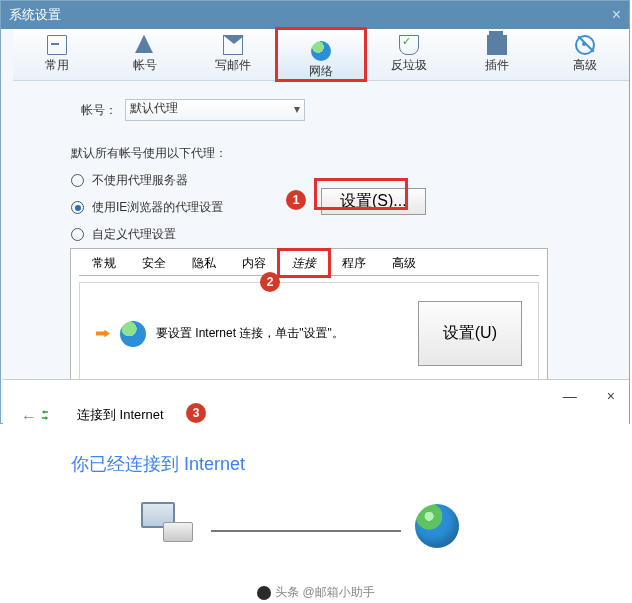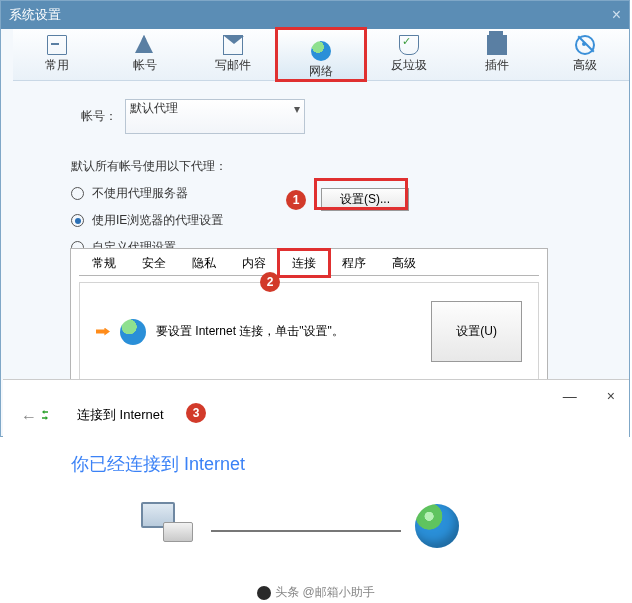--- a/index.html
+++ b/index.html
@@ -11,47 +11,47 @@
 .win1-close { color: #cfe0ee; font-size: 16px; cursor: pointer; }
 
 .toolbar { height: 52px; background: linear-gradient(#fdfeff, #e9f1f8); border-bottom: 1px solid #c9d8e6; display: flex; margin-left: 12px; }
 .tbtn { width: 90px; display: flex; flex-direction: column; align-items: center; justify-content: center; font-size: 12px; color: #333; cursor: pointer; position: relative; }
 .tbtn.active { background: linear-gradient(#fff, #d9e8f4); border: 1px solid #7fa7c7; border-bottom: none; justify-content: flex-end; }
 .tbtn .ico { width: 20px; height: 20px; margin-bottom: 2px; }
 .tbtn.redbox { outline: 3px solid #e03030; outline-offset: -1px; }
 
 .body1 { padding: 18px 30px 30px 30px; font-size: 12px; color: #333; }
 .row-acct { display: flex; align-items: center; gap: 8px; margin-left: 50px; }
-.select { width: 180px; height: 35px; border: 1px solid #b9c6d3; background: linear-gradient(#fff,#f2f5f9); font-size: 12px; padding: 0 4px; position: relative; }
+.select { width: 180px; height: 22px; border: 1px solid #b9c6d3; background: linear-gradient(#fff,#f2f5f9); font-size: 12px; padding: 0 4px; position: relative; }
 .select::after { content: "▾"; position: absolute; right: 4px; top: 2px; color: #555; }
 
 .proxy-caption { margin: 24px 0 10px 40px; }
 .proxy-opts { margin-left: 40px; }
 .radio-row { display: flex; align-items: center; gap: 8px; margin: 10px 0; }
 .radio { width: 13px; height: 13px; border: 1px solid #555; border-radius: 50%; display: inline-flex; align-items: center; justify-content: center; }
 .radio.checked::after { content: ""; width: 6px; height: 6px; background: #2a6fb5; border-radius: 50%; }
 
-.btn { border: 1px solid #999; background: linear-gradient(#fdfdfd,#e8e8e8); font-size: 12px; padding: 2px 14px; cursor: pointer; }
+.btn { border: 1px solid #999; background: linear-gradient(#fdfdfd,#e8e8e8); font-size: 16px; padding: 2px 14px; cursor: pointer; }
 .btn-settings-wrap { position: absolute; left: 321px; top: 188px; }
 .btn-settings-wrap .btn { padding: 2px 18px; }
 .redframe { position: absolute; border: 3px solid #e03030; }
 .rf1 { left: 314px; top: 178px; width: 94px; height: 32px; }
 
 .bullet { position: absolute; width: 20px; height: 20px; border-radius: 50%; background: #d23a2a; color: #fff; font-size: 12px; font-weight: bold; display: flex; align-items: center; justify-content: center; }
 .b1 { left: 286px; top: 190px; }
 .b2 { left: 260px; top: 272px; }
 .b3 { left: 186px; top: 403px; }
 
 
 .win2 { position: absolute; left: 70px; top: 248px; width: 478px; background: #fff; border: 1px solid #b5b5b5; font-size: 12px; }
 .win2-title { height: 28px; display: flex; align-items: center; padding: 0 10px; color: #888; justify-content: space-between; }
 .win2-title .ctrls span { margin-left: 18px; color: #888; font-size: 14px; cursor: pointer; }
 .tabs { display: flex; border-bottom: 1px solid #b5b5b5; margin: 0 8px; }
 .tab { padding: 4px 12px; border: 1px solid transparent; border-bottom: none; cursor: pointer; position: relative; top: 1px; }
-.tab.active { border-color: #b5b5b5; background: #fff; }
+.tab.active { border-color: #b5b5b5; background: #fff; font-style: italic; }
 .tab.redbox2 { outline: 3px solid #e03030; outline-offset: -1px; }
 .win2-body { padding: 18px 16px 24px 16px; border: 1px solid #d4d4d4; margin: 6px 8px 10px 8px; display: flex; align-items: center; justify-content: space-between; }
 .win2-left { display: flex; align-items: center; gap: 10px; }
 .globe { width: 26px; height: 26px; border-radius: 50%; background: radial-gradient(circle at 35% 30%, #8fe08f 0 30%, #2a8fd8 31% 100%); position: relative; }
 .arrow-r { width: 14px; height: 8px; background: #ff8c1a; clip-path: polygon(0 25%, 60% 25%, 60% 0, 100% 50%, 60% 100%, 60% 75%, 0 75%); }
 
 
 .win3 { position: absolute; left: 3px; top: 379px; width: 626px; height: 200px; background: #fff; border-top: 1px solid #ccc; }
 .win3-top { height: 20px; display: flex; justify-content: flex-end; gap: 30px; padding: 8px 14px 0 0; color: #444; font-size: 14px; }
 .win3-top span { cursor: pointer; }

